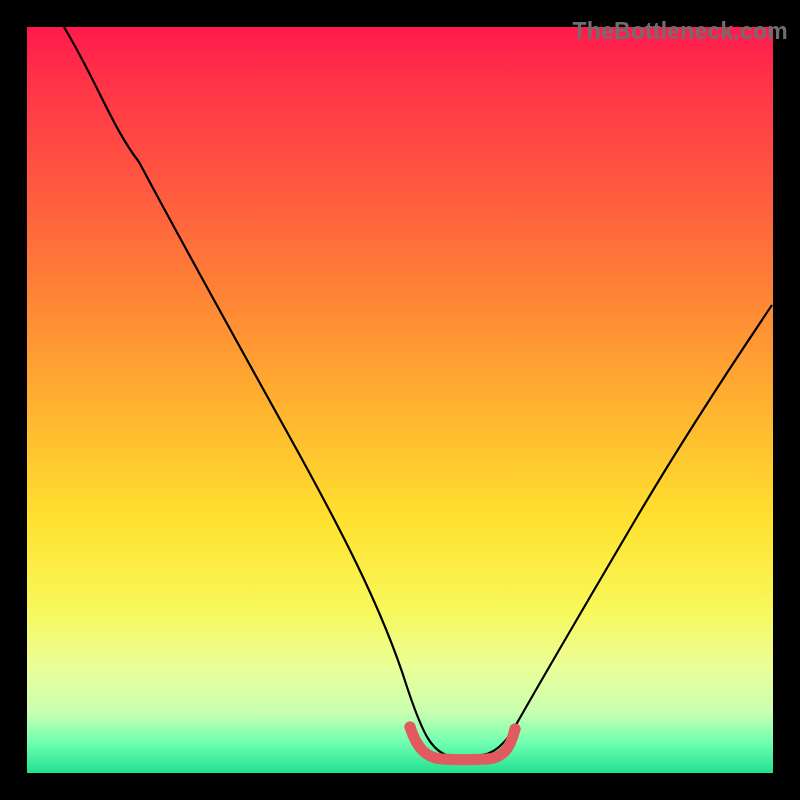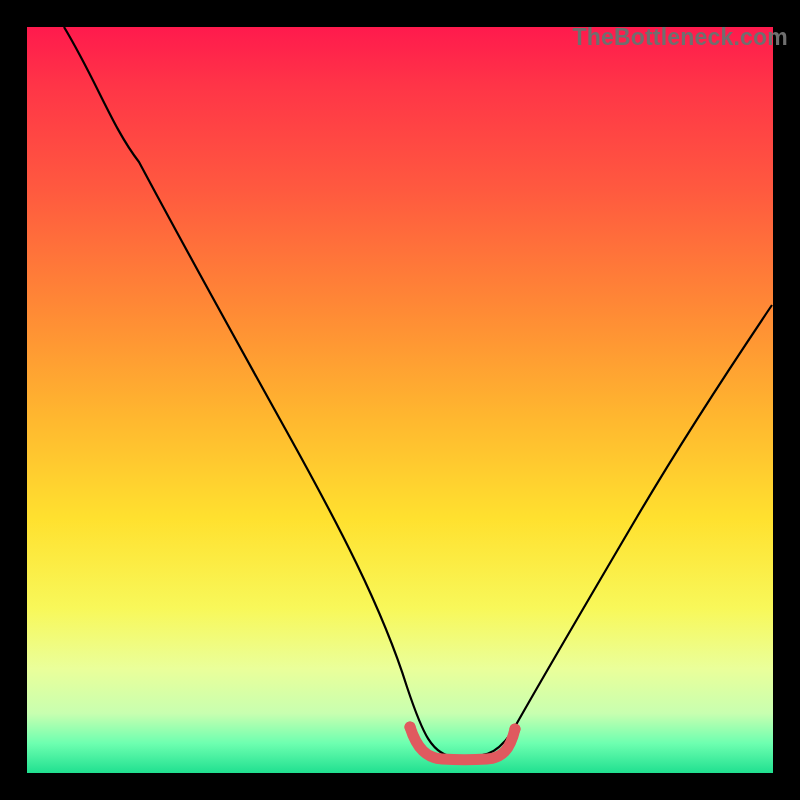--- a/index.html
+++ b/index.html
@@ -42,21 +42,21 @@
   }
   .curve-layer {
     position: absolute;
     left: 0;
     top: 0;
     width: 100%;
     height: 100%;
   }
   .watermark {
     position: absolute;
-    top: 24px;
+    top: 18px;
     right: 12px;
     color: #6f6f6f;
     font-size: 23px;
     font-weight: 600;
     letter-spacing: 0.2px;
   }
 </style>
 </head>
 <body>
 

